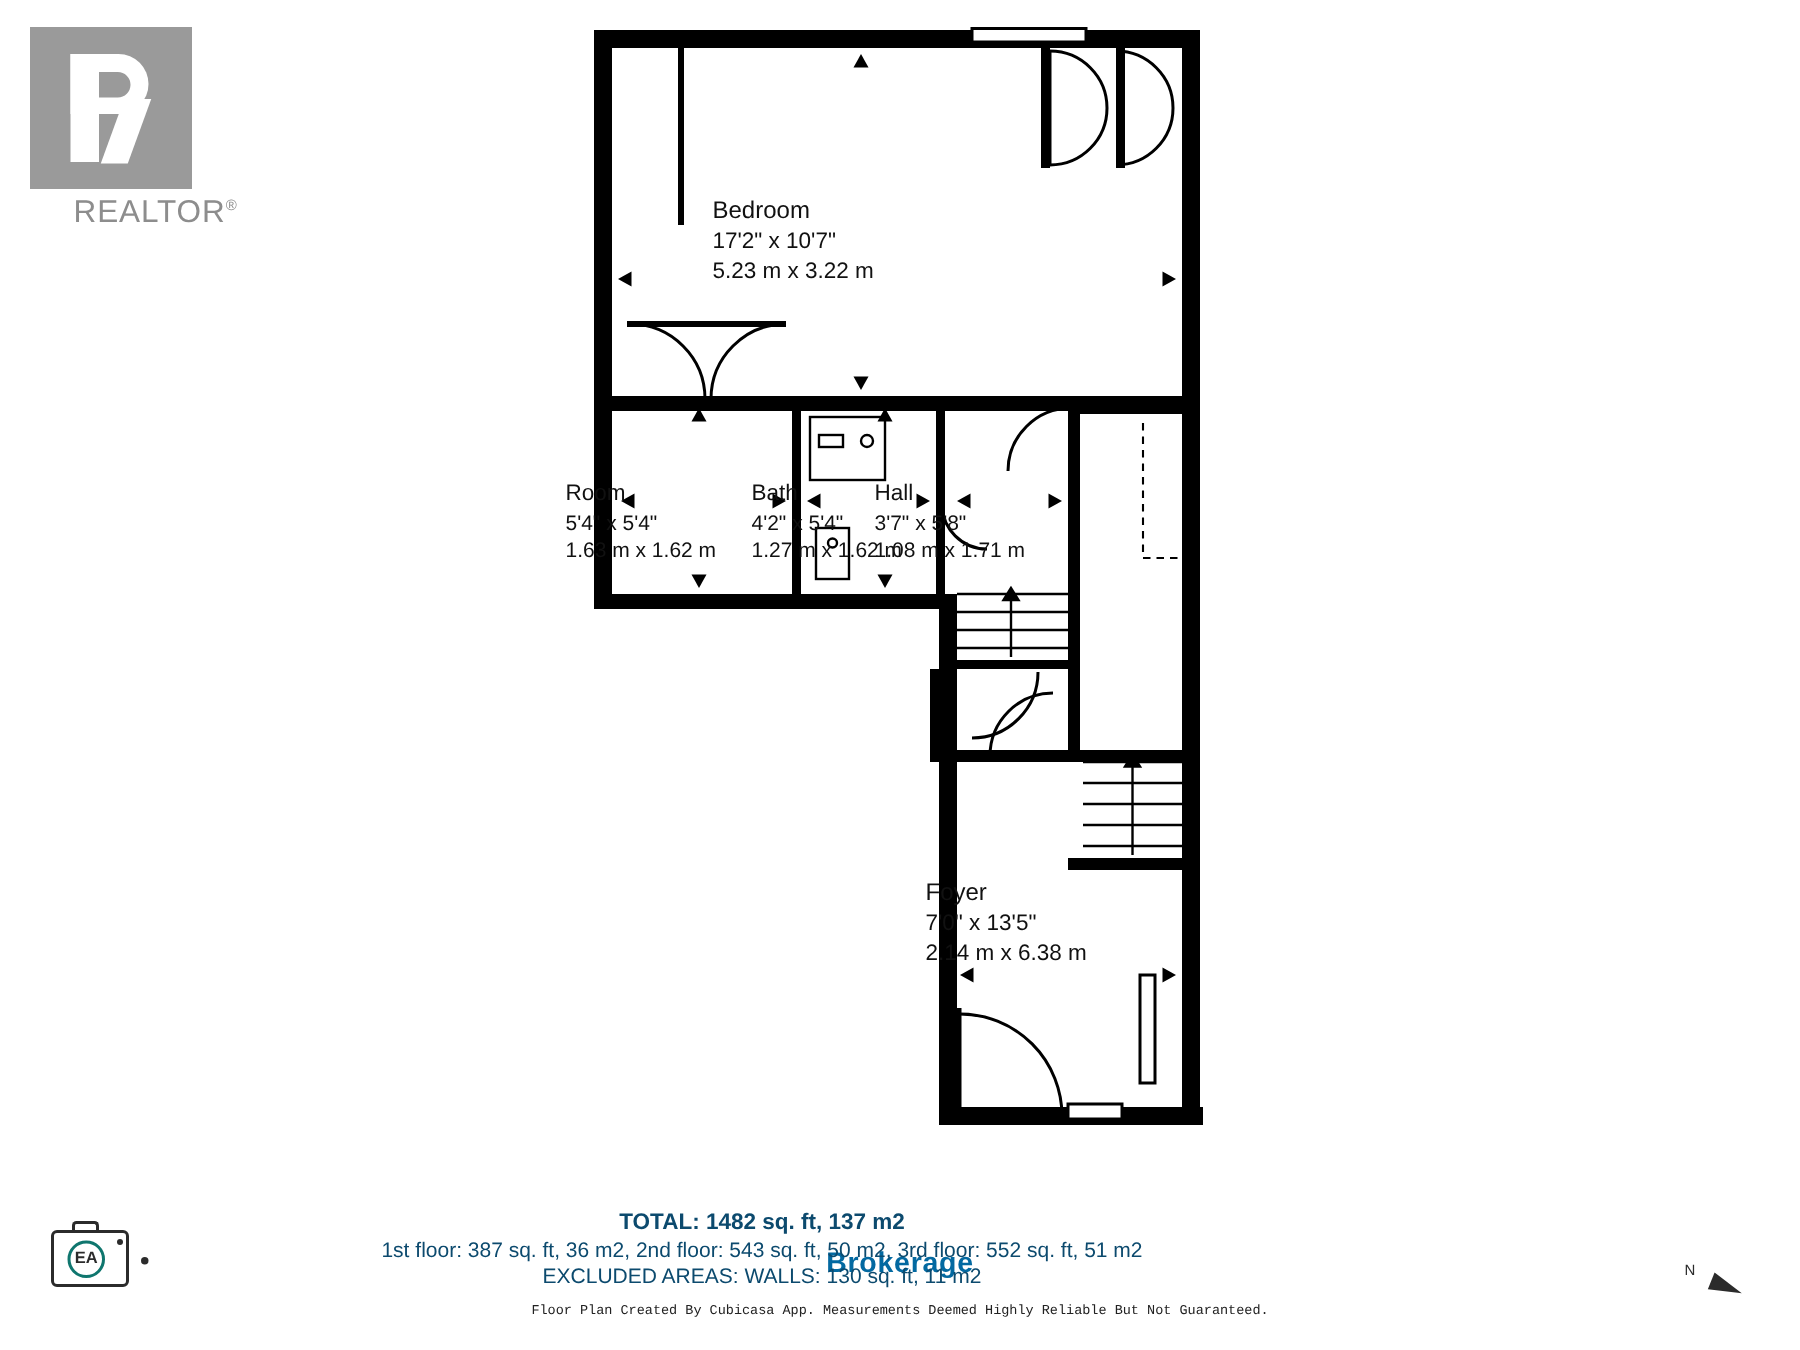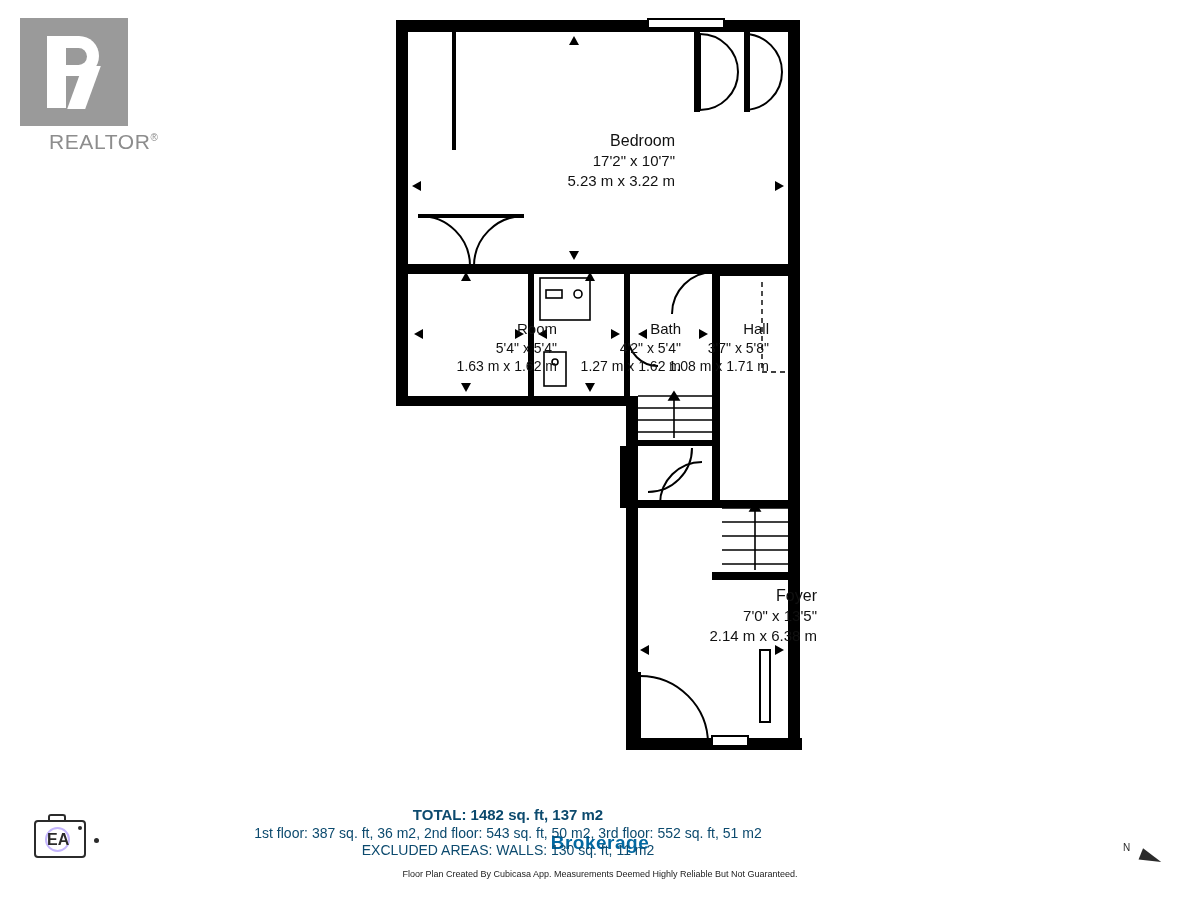--- a/index.html
+++ b/index.html
@@ -87,24 +87,24 @@
     width: 18px; height: 8px;
     border: 2px solid #2b2b2b;
     border-bottom: none;
     border-radius: 3px 3px 0 0;
     background: #ffffff;
   }
   .camera-lens {
     position: absolute;
     left: 11px; top: 15px;
     width: 25px; height: 25px;
-    border: 2px solid #c4b5fd;
+    border: 2px solid #0f766e;
     border-radius: 50%;
     background: #ffffff;
-    font-size: 16px;
+    font-size: 11px;
     font-weight: bold;
     color: #2b2b2b;
     text-align: center;
     line-height: 21px;
   }
   .camera-dot {
     position: absolute;
     left: 44px; top: 14px;
     width: 4px; height: 4px;
     border-radius: 50%;
@@ -142,21 +142,21 @@
   
   #plan {
     position: absolute;
     left: 0; top: 0;
     width: 1200px; height: 800px;
   }
 
   
   .room-label {
     position: absolute;
-    text-align: right;
+    text-align: left;
     color: #111111;
     font-family: "Liberation Sans", sans-serif;
     line-height: 1.32;
     white-space: nowrap;
   }
   .room-label .rname { font-size: 16px; }
   .room-label .rdim  { font-size: 15px; }
   .room-label.small .rname { font-size: 15px; }
   .room-label.small .rdim  { font-size: 14px; }
 
@@ -175,20 +175,21 @@
   }
   .summary .floors { font-size: 14px; margin-bottom: 1px; }
   .summary .excluded { font-size: 14px; }
   .disclaimer {
     position: absolute;
     left: 0; top: 869px;
     width: 1200px;
     text-align: center;
     font-size: 9px;
     color: #222222;
+    font-family: Liberation Mono, monospace;
   }
 
   
   .watermark {
     position: absolute;
     left: 360px; top: 832px;
     width: 480px;
     text-align: center;
     font-size: 19px;
     font-weight: bold;

